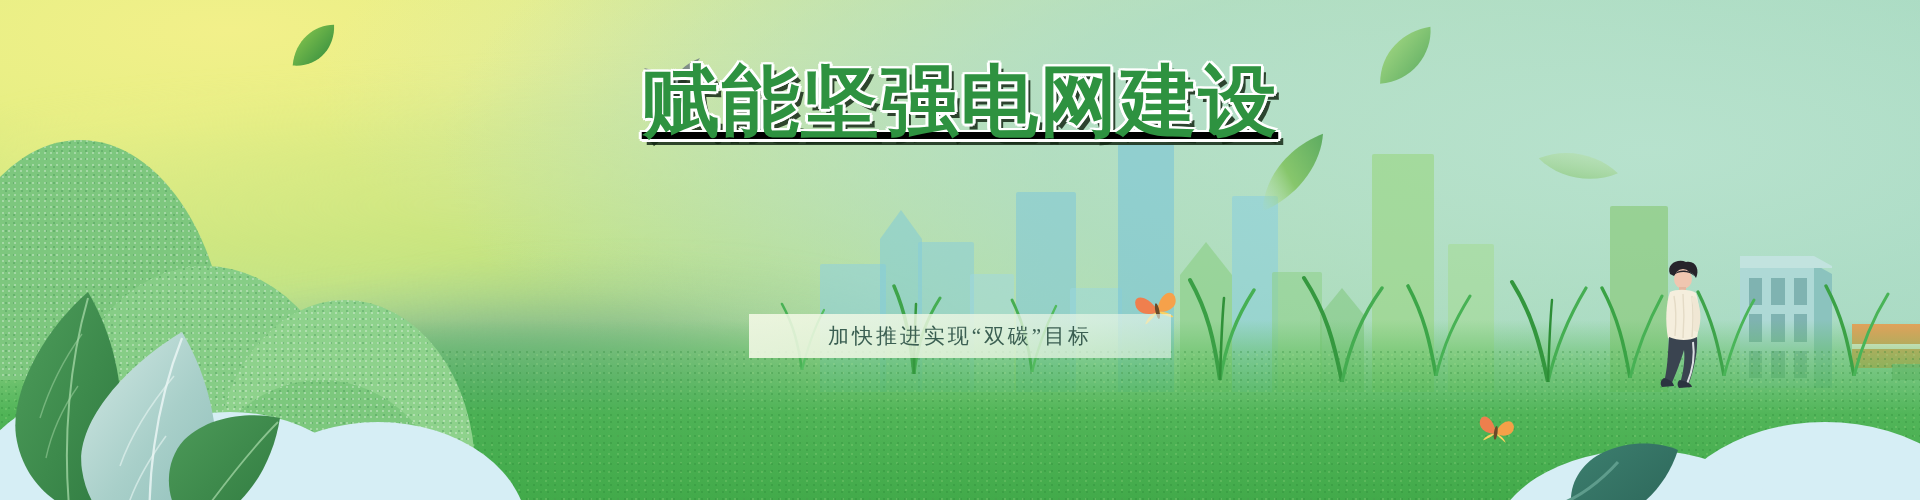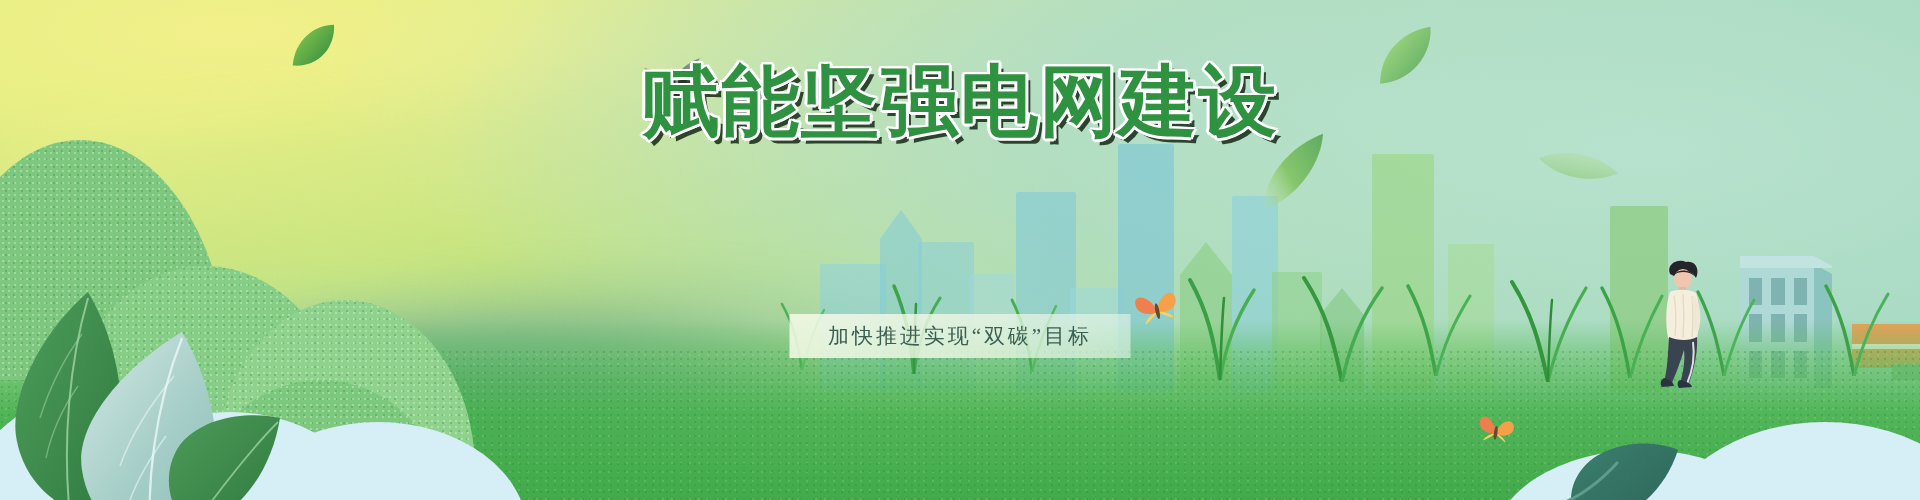--- a/index.html
+++ b/index.html
@@ -73,21 +73,21 @@
   
   .cloudgroup{position:absolute;left:0;bottom:0;width:100%;height:180px;}
   .cloud{position:absolute;border-radius:50% 50% 0 0 / 100% 100% 0 0;background:#d6eef5;}
 
   
   .leafshape{position:absolute;}
 
   
   .title-wrap{
     position:absolute;left:0;right:0;top:62px;
-    text-align:center;pointer-events:none;
+    text-align:center;pointer-events:none;text-decoration:underline;
   }
   .tline{
     display:block;
     color:#2e9240;
     font-weight:900;
     letter-spacing:.02em;
     line-height:1.0;
     font-family:"DejaVu Sans","Liberation Sans",sans-serif;
     text-shadow:
       -2px 0 0 #fff, 2px 0 0 #fff, 0 -2px 0 #fff, 0 2px 0 #fff,
@@ -95,21 +95,21 @@
       -3px 0 0 #fff, 3px 0 0 #fff, 0 3px 0 #fff,
       5px 6px 0 rgba(20,40,20,.85);
   }
   .tline1{font-size:78px;}
   .tline2{font-size:78px;margin-top:16px;}
 
   
   .sub-band{
     position:absolute;left:50%;transform:translateX(-50%);
     top:314px;
-    width:341px;height:44px;
+    width:422px;height:44px;
     background:linear-gradient(90deg, rgba(246,250,232,.86) 0%, rgba(240,248,228,.80) 45%, rgba(228,244,232,.62) 100%);
     display:flex;align-items:center;justify-content:center;
   }
   .sub-text{
     font-size:21px;color:#3b5f52;letter-spacing:.14em;
     font-family:"Liberation Serif","DejaVu Serif",serif;
     white-space:nowrap;
   }
 
   

